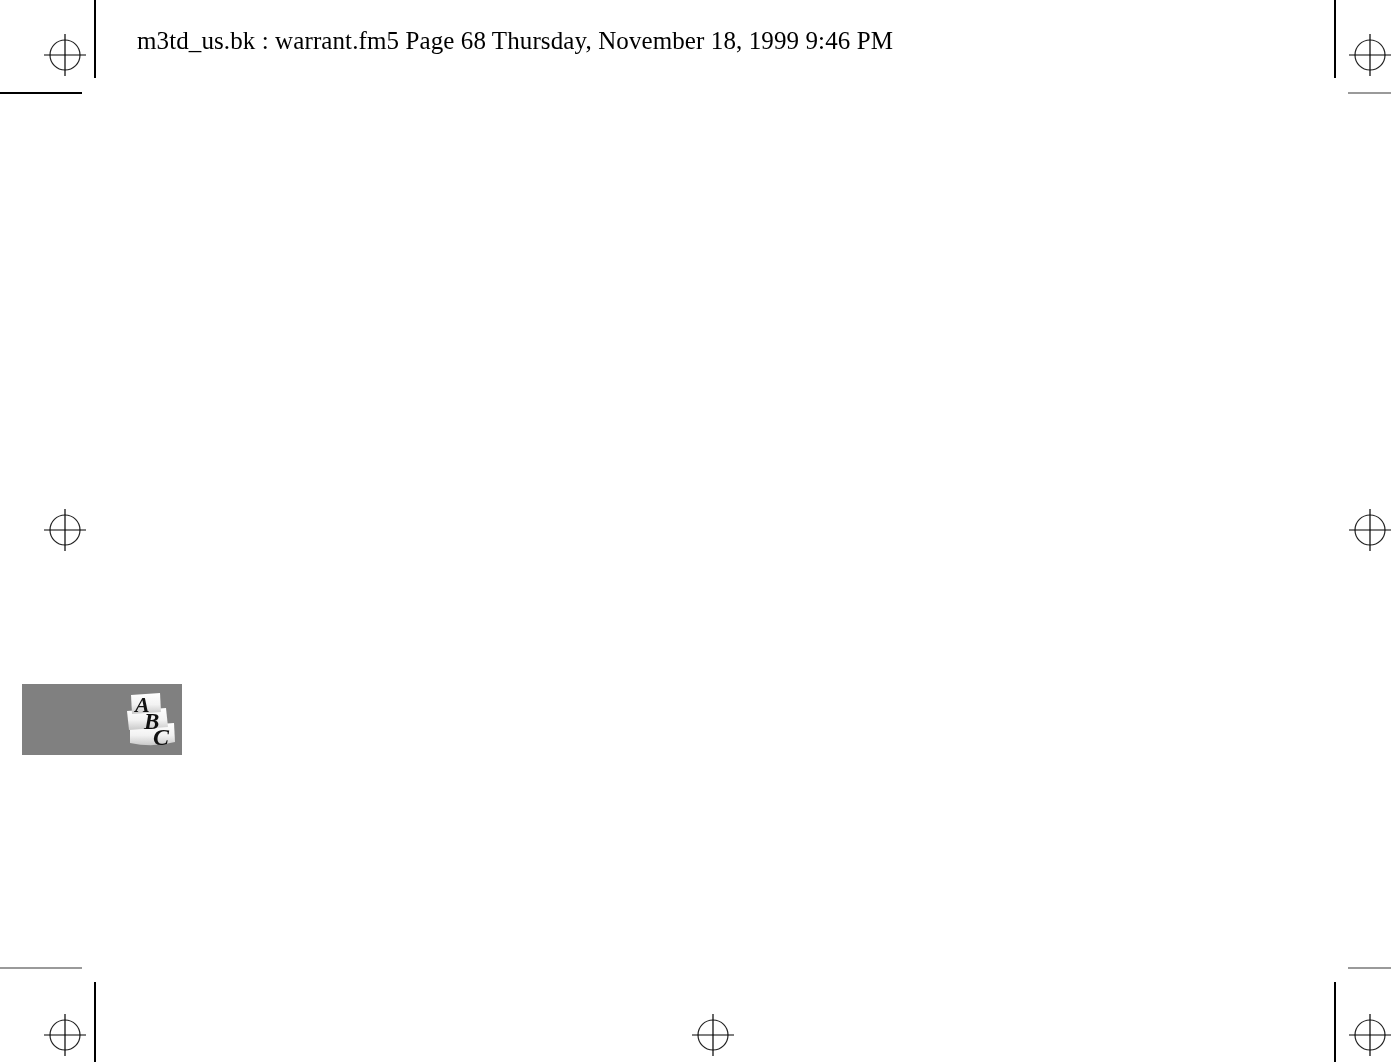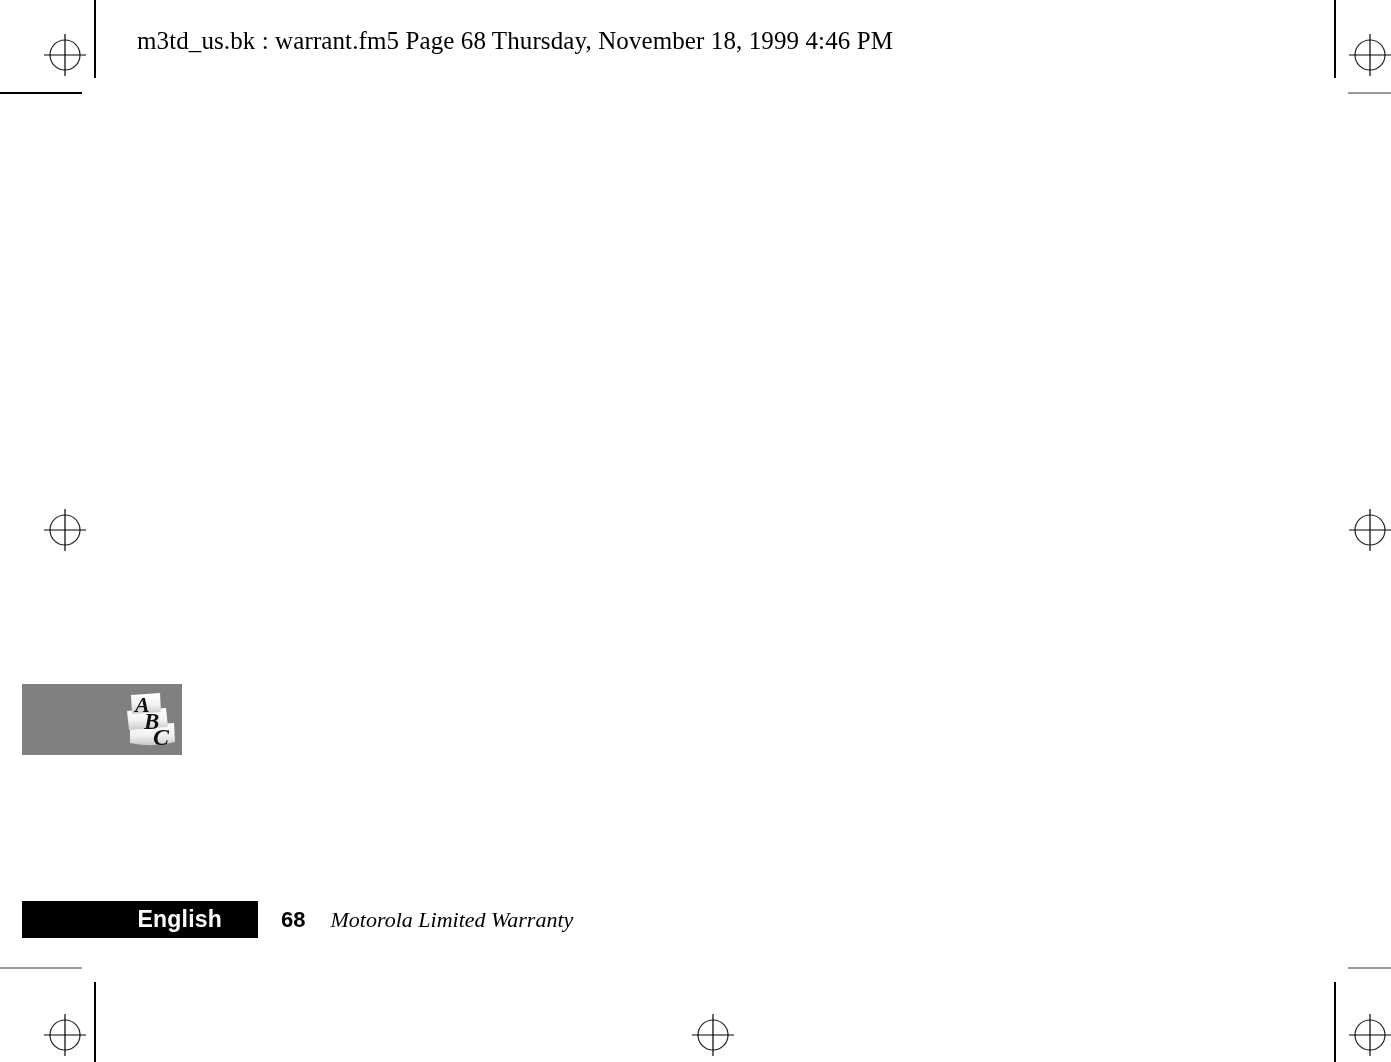--- a/index.html
+++ b/index.html
@@ -201,21 +201,21 @@
     </svg>
   </div>
   <div class="reg reg-br">
     <svg width="46" height="46" viewBox="0 0 46 46">
       <circle cx="23" cy="23" r="15" fill="none" stroke="#222" stroke-width="1.2"></circle>
       <line x1="23" y1="2" x2="23" y2="44" stroke="#000" stroke-width="1.2"></line>
       <line x1="2" y1="23" x2="44" y2="23" stroke="#000" stroke-width="1.2"></line>
     </svg>
   </div>
 
-  <div class="header-line">m3td_us.bk : warrant.fm5  Page 68  Thursday, November 18, 1999  4:46 PM</div>
+  <div class="header-line">m3td_us.bk : warrant.fm5  Page 68  Thursday, November 18, 1999  9:46 PM</div>
 
   <div class="logo-box">
     <div class="logo-abc">
       <svg width="62" height="60" viewBox="0 0 62 60">
         <defs>
           <linearGradient id="rib" x1="0" y1="0" x2="0" y2="1">
             <stop offset="0%" stop-color="#ffffff"></stop>
             <stop offset="55%" stop-color="#f2f2f2"></stop>
             <stop offset="100%" stop-color="#c9c9c9"></stop>
           </linearGradient>
@@ -227,23 +227,14 @@
 
         <path d="M13 5 L42 3 L43 22 L14 24 Z" fill="url(#rib)"></path>
 
         <text x="17" y="22" font-family="'Liberation Serif', serif" font-style="italic" font-weight="bold" font-size="22" fill="#111">A</text>
         <text x="26" y="39" font-family="'Liberation Serif', serif" font-style="italic" font-weight="bold" font-size="23" fill="#111">B</text>
         <text x="35" y="55" font-family="'Liberation Serif', serif" font-style="italic" font-weight="bold" font-size="24" fill="#111">C</text>
       </svg>
     </div>
   </div>
 
-  <div class="footer">
-    <div class="lang-bar">
-      <span class="lang-bar-label">English</span>
-    </div>
-    <div class="footer-right">
-      <span class="page-number">68</span>
-      <span class="footer-title">Motorola Limited Warranty</span>
-    </div>
-  </div>
 
 </div>
 
 </body></html>

